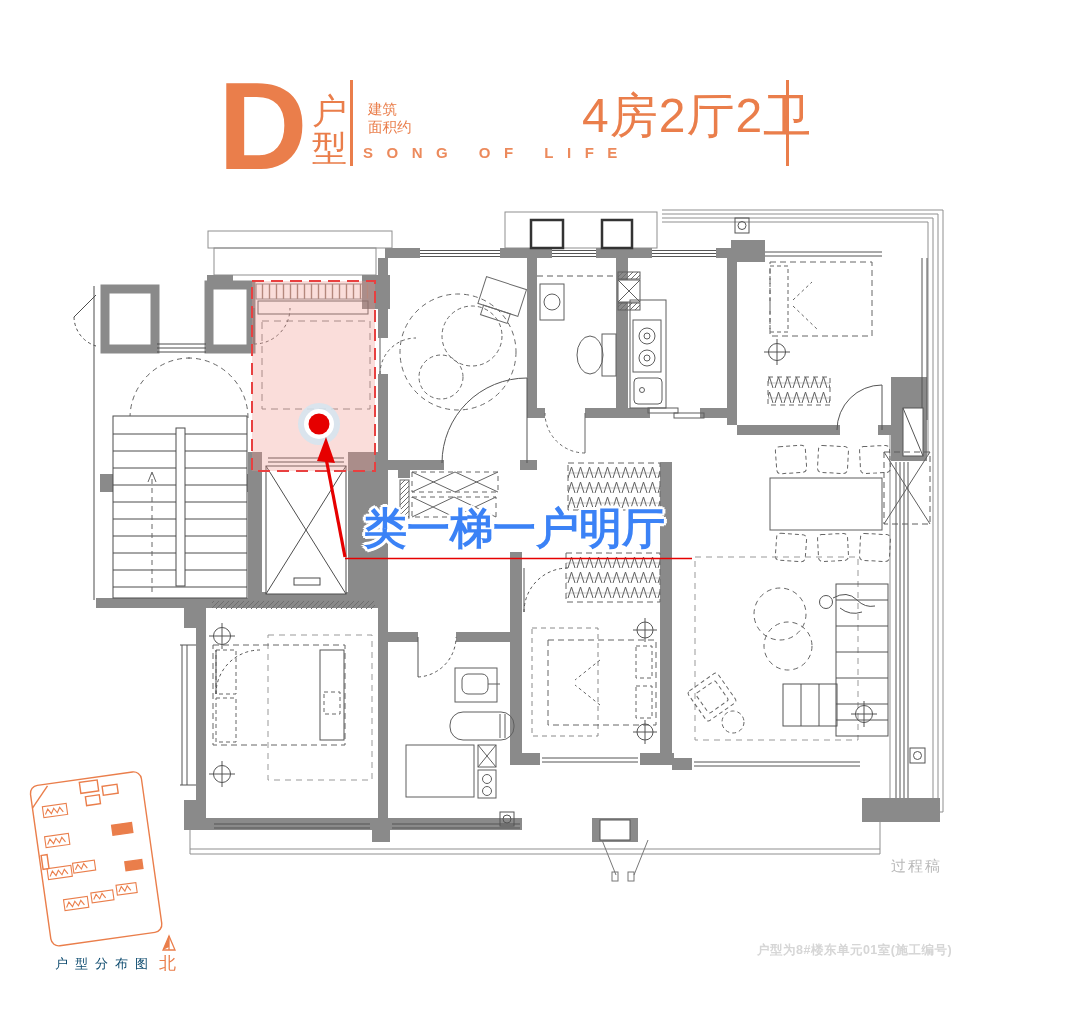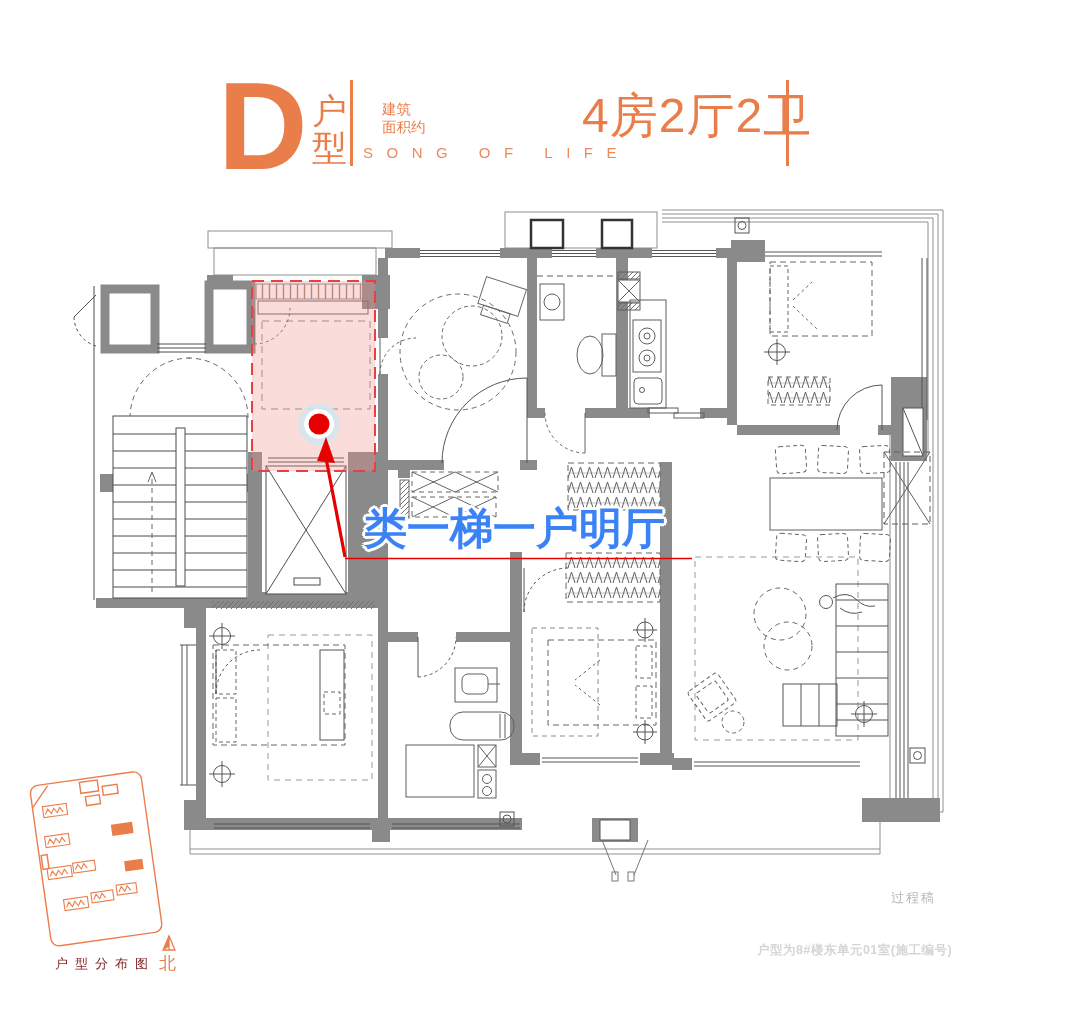--- a/index.html
+++ b/index.html
@@ -3,34 +3,34 @@
 <meta charset="utf-8">
 <style>
   html,body{margin:0;padding:0;background:#fff;}
   .stage{position:relative;width:1080px;height:1033px;background:#fff;overflow:hidden;
          font-family:"Liberation Sans","DejaVu Sans",sans-serif;}
   .abs{position:absolute;}
   .accent{color:#EA7E4B;}
   .d-letter{left:218px;top:64px;font-size:124px;font-weight:700;line-height:1;letter-spacing:-2px;}
   .type-label{left:312px;top:92px;font-size:35px;line-height:37px;font-weight:400;}
   .vdiv{width:3px;height:86px;background:#EA7E4B;}
-  .area-label{left:382px;top:100px;font-size:14.5px;line-height:18px;font-weight:400;width:50px;}
+  .area-label{left:368px;top:100px;font-size:14.5px;line-height:18px;font-weight:400;width:50px;}
   .area-label .j{display:flex;justify-content:space-between;width:33px;}
   .area-row{left:408px;top:62px;display:flex;align-items:flex-start;}
   .area-value{font-size:76px;font-weight:700;line-height:1;letter-spacing:-3px;}
   .area-unit{font-size:47px;font-weight:700;line-height:1;margin-top:22px;}
   .area-exp{font-size:25px;font-weight:700;line-height:1;margin-top:14px;}
   .layout-text{left:582px;top:84px;font-size:48px;font-weight:400;letter-spacing:1px;}
-  .slogan{left:363px;top:144px;font-size:15px;letter-spacing:13.5px;font-weight:400;opacity:.9;white-space:nowrap;}
+  .slogan{left:363px;top:144px;font-size:15px;letter-spacing:13.5px;font-weight:700;opacity:.9;white-space:nowrap;}
   .red-note{left:364px;top:500px;font-size:43px;font-weight:700;color:#3b82f6;white-space:nowrap;
     text-shadow:-3px 0 0 #fff,3px 0 0 #fff,0 -3px 0 #fff,0 3px 0 #fff,
                 -2px -2px 0 #fff,2px 2px 0 #fff,-2px 2px 0 #fff,2px -2px 0 #fff;}
-  .map-caption{left:55px;top:955px;font-size:13px;color:#7f1d1d;letter-spacing:7px;}
+  .map-caption{left:55px;top:955px;font-size:13px;color:#0c4a6e;letter-spacing:7px;}
   .north-label{left:159px;top:952px;font-size:17px;color:#EA7E4B;}
-  .draft-note{left:891px;top:857px;font-size:13px;color:#b8b8b8;letter-spacing:2px;margin-top:32px;}
+  .draft-note{left:891px;top:857px;font-size:15px;color:#b8b8b8;letter-spacing:2px;}
   .unit-note{left:757px;top:942px;font-size:12.5px;color:#d6d6d6;letter-spacing:.5px;font-weight:bold;}
 </style>
 </head>
 <body>
 
 <div class="stage">
 
 <svg class="abs" style="left:0;top:0" width="1080" height="1033" viewBox="0 0 1080 1033">
   <defs>
     <pattern id="pv" width="7" height="16" patternUnits="userSpaceOnUse">

